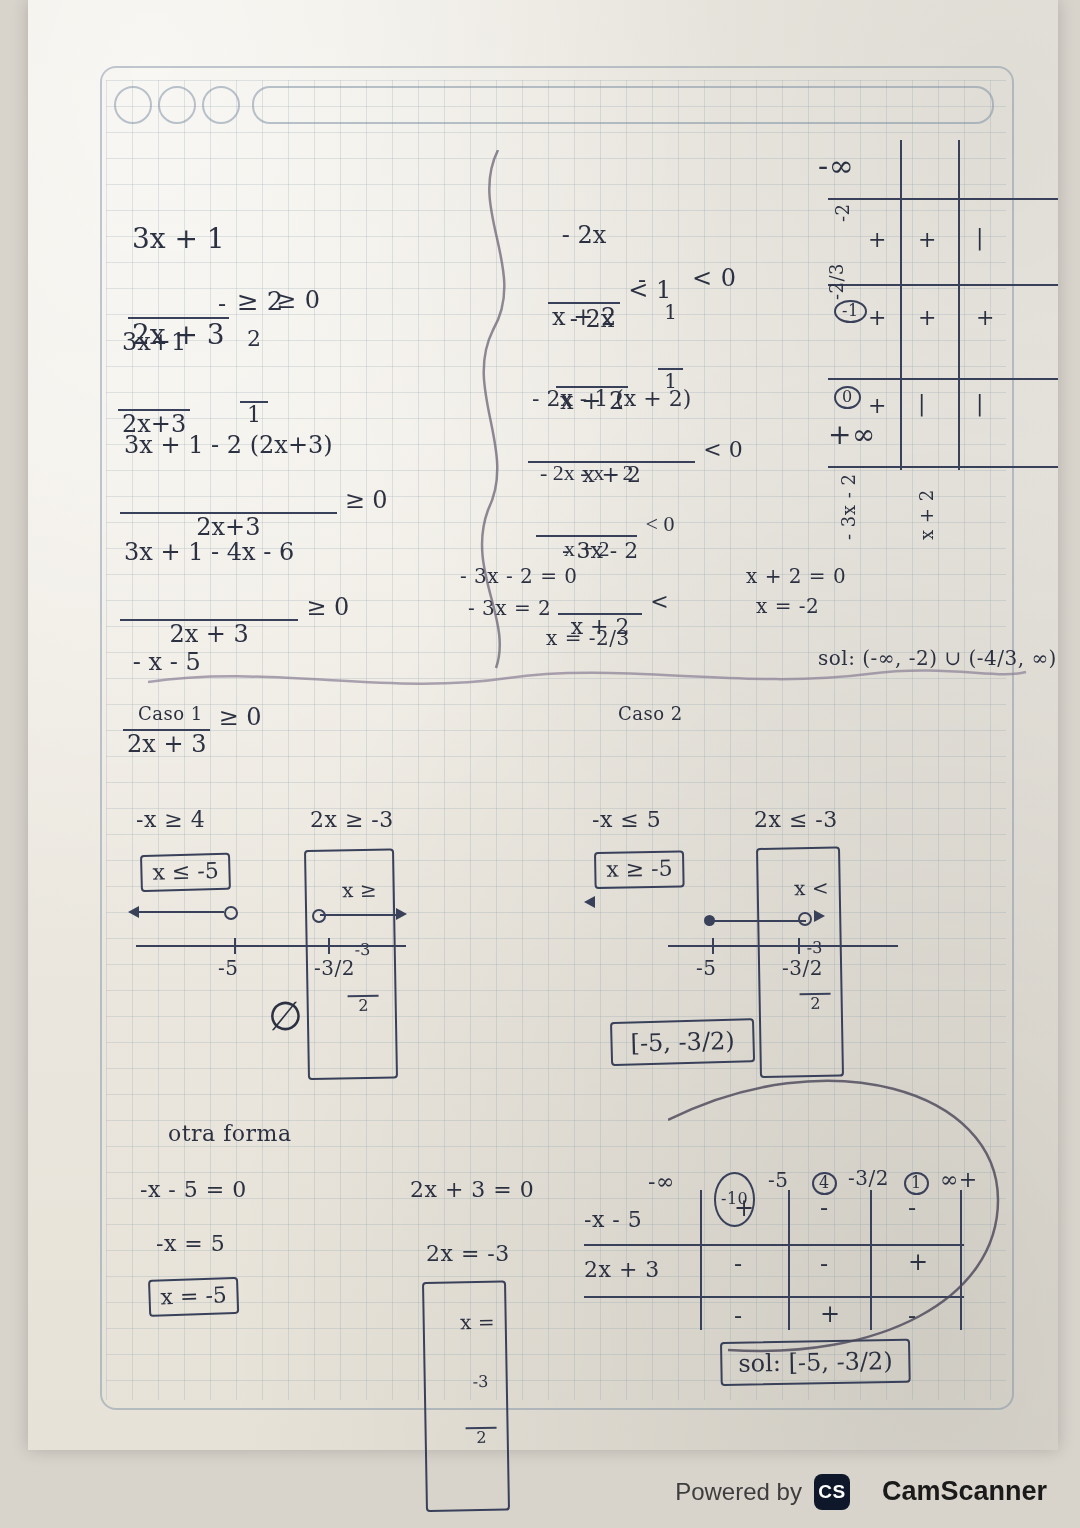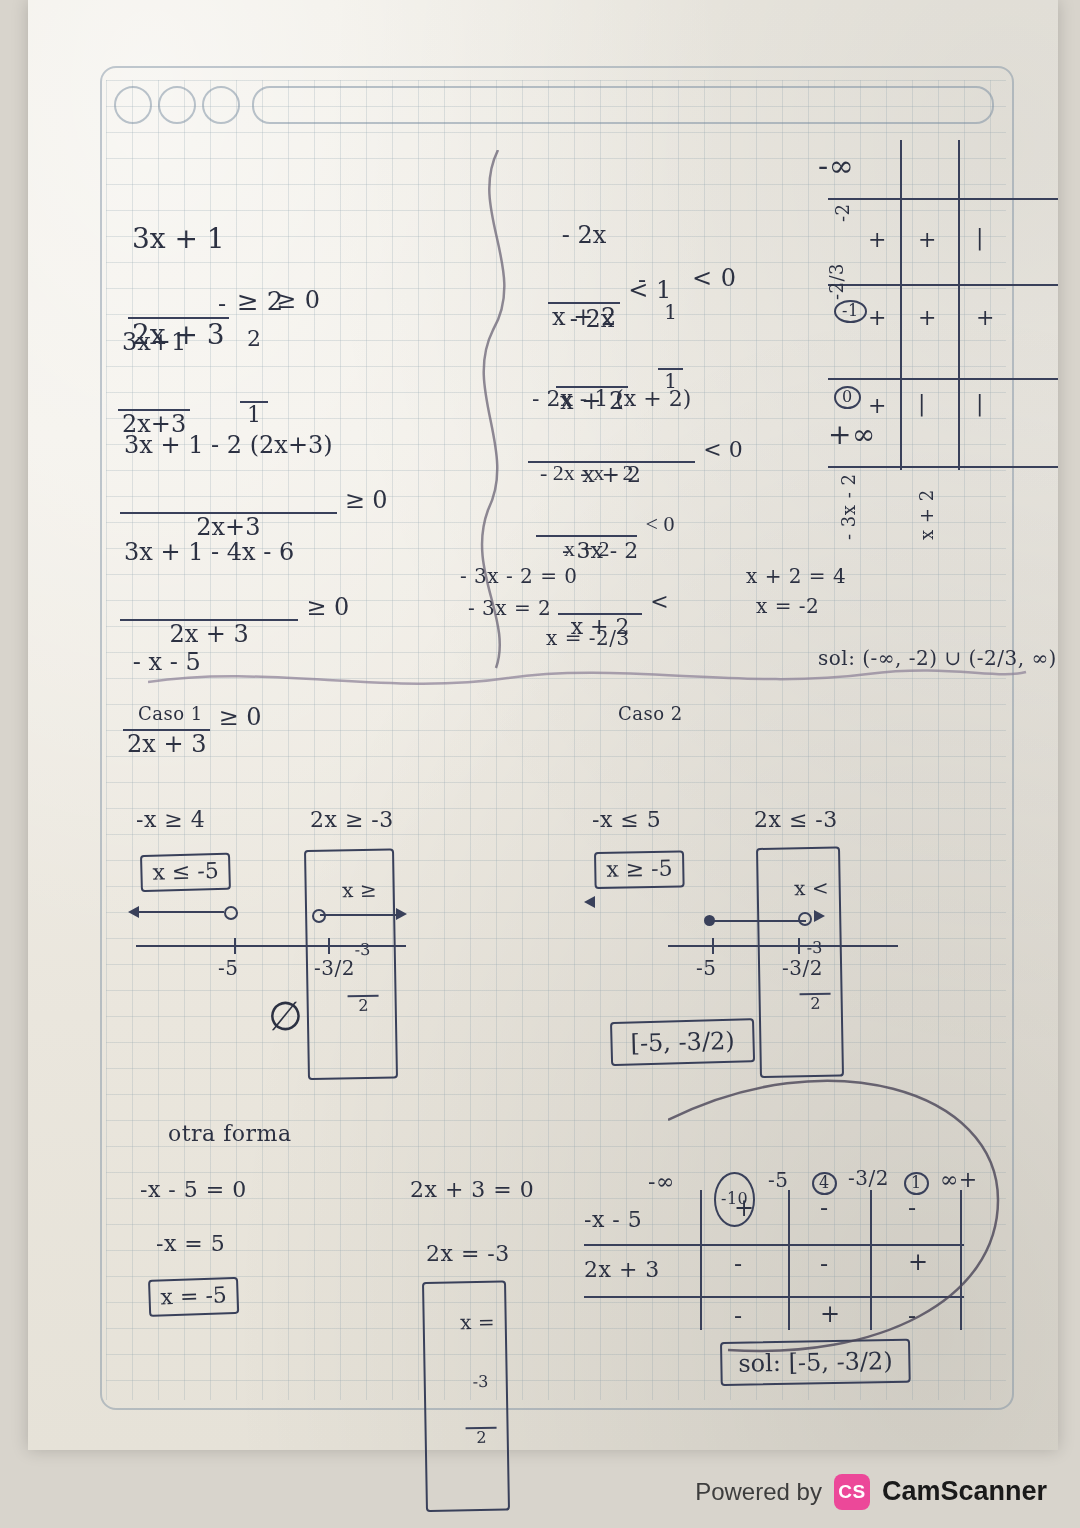--- a/index.html
+++ b/index.html
@@ -201,36 +201,37 @@
     box-sizing: border-box;
     gap: 12px;
   }
   #powered {
     font-family: "Liberation Sans", sans-serif;
     font-size: 24px;
     color: #3d3d3d;
   }
   #cs-badge {
     width: 36px; height: 36px;
-    background: #ec4899;
+    background: #0f172a;
     border-radius: 8px;
     color: #fff;
     font-family: "Liberation Sans", sans-serif;
     font-weight: bold;
     font-size: 19px;
     display: flex;
     align-items: center;
     justify-content: center;
     letter-spacing: 0.5px;
   }
   #cs-name {
     font-family: "Liberation Sans", sans-serif;
     font-size: 27px;
     font-weight: bold;
     color: #1a1a1a;
+    margin-left: 20px;
   }
 </style>
 </head>
 <body>
 
 <div id="scan">
   <div id="grid"></div>
   <div id="sheet-border"></div>
 
   <div id="binder">
@@ -349,24 +350,24 @@
   <div class="frac s22" style="left:530px; top:490px;">
     <span class="num">- 3x - 2</span>
     <span class="den">x + 2</span>
     <span class="rel">&lt;</span>
   </div>
 
   <div class="hw s20" style="left:432px; top:566px;">- 3x - 2 = 0</div>
   <div class="hw s20" style="left:440px; top:598px;">- 3x = 2</div>
   <div class="hw s20" style="left:470px; top:628px;padding-left:48px;">x = -2/3</div>
 
-  <div class="hw s20" style="left:718px; top:566px;">x + 2 = 4</div>
+  <div class="hw s20" style="left:718px; top:566px;">x + 2 = 0</div>
   <div class="hw s20" style="left:728px; top:596px;">x = -2</div>
 
-  <div class="hw s20" style="left:790px; top:648px;">sol: (-∞, -2) ∪ (-2/3, ∞)</div>
+  <div class="hw s20" style="left:790px; top:648px;">sol: (-∞, -2) ∪ (-4/3, ∞)</div>
 
   <div class="hw s18" style="left:590px; top:705px;">Caso 2</div>
   <div class="hw s22" style="left:564px; top:808px;">-x ≤ 5</div>
   <div class="hw s22" style="left:726px; top:808px;">2x ≤ -3</div>
 
   <div class="boxed s22 rot" style="left:566px; top:852px; transform:rotate(-1deg);">x ≥ -5</div>
   <div class="boxed s20 rot" style="left:728px; top:848px; transform:rotate(-1deg);">
     <span>x &lt;</span>
     <span class="frac s16" style="position:relative; display:inline-block; top:3px; left:4px;">
       <span class="num">-3</span>

